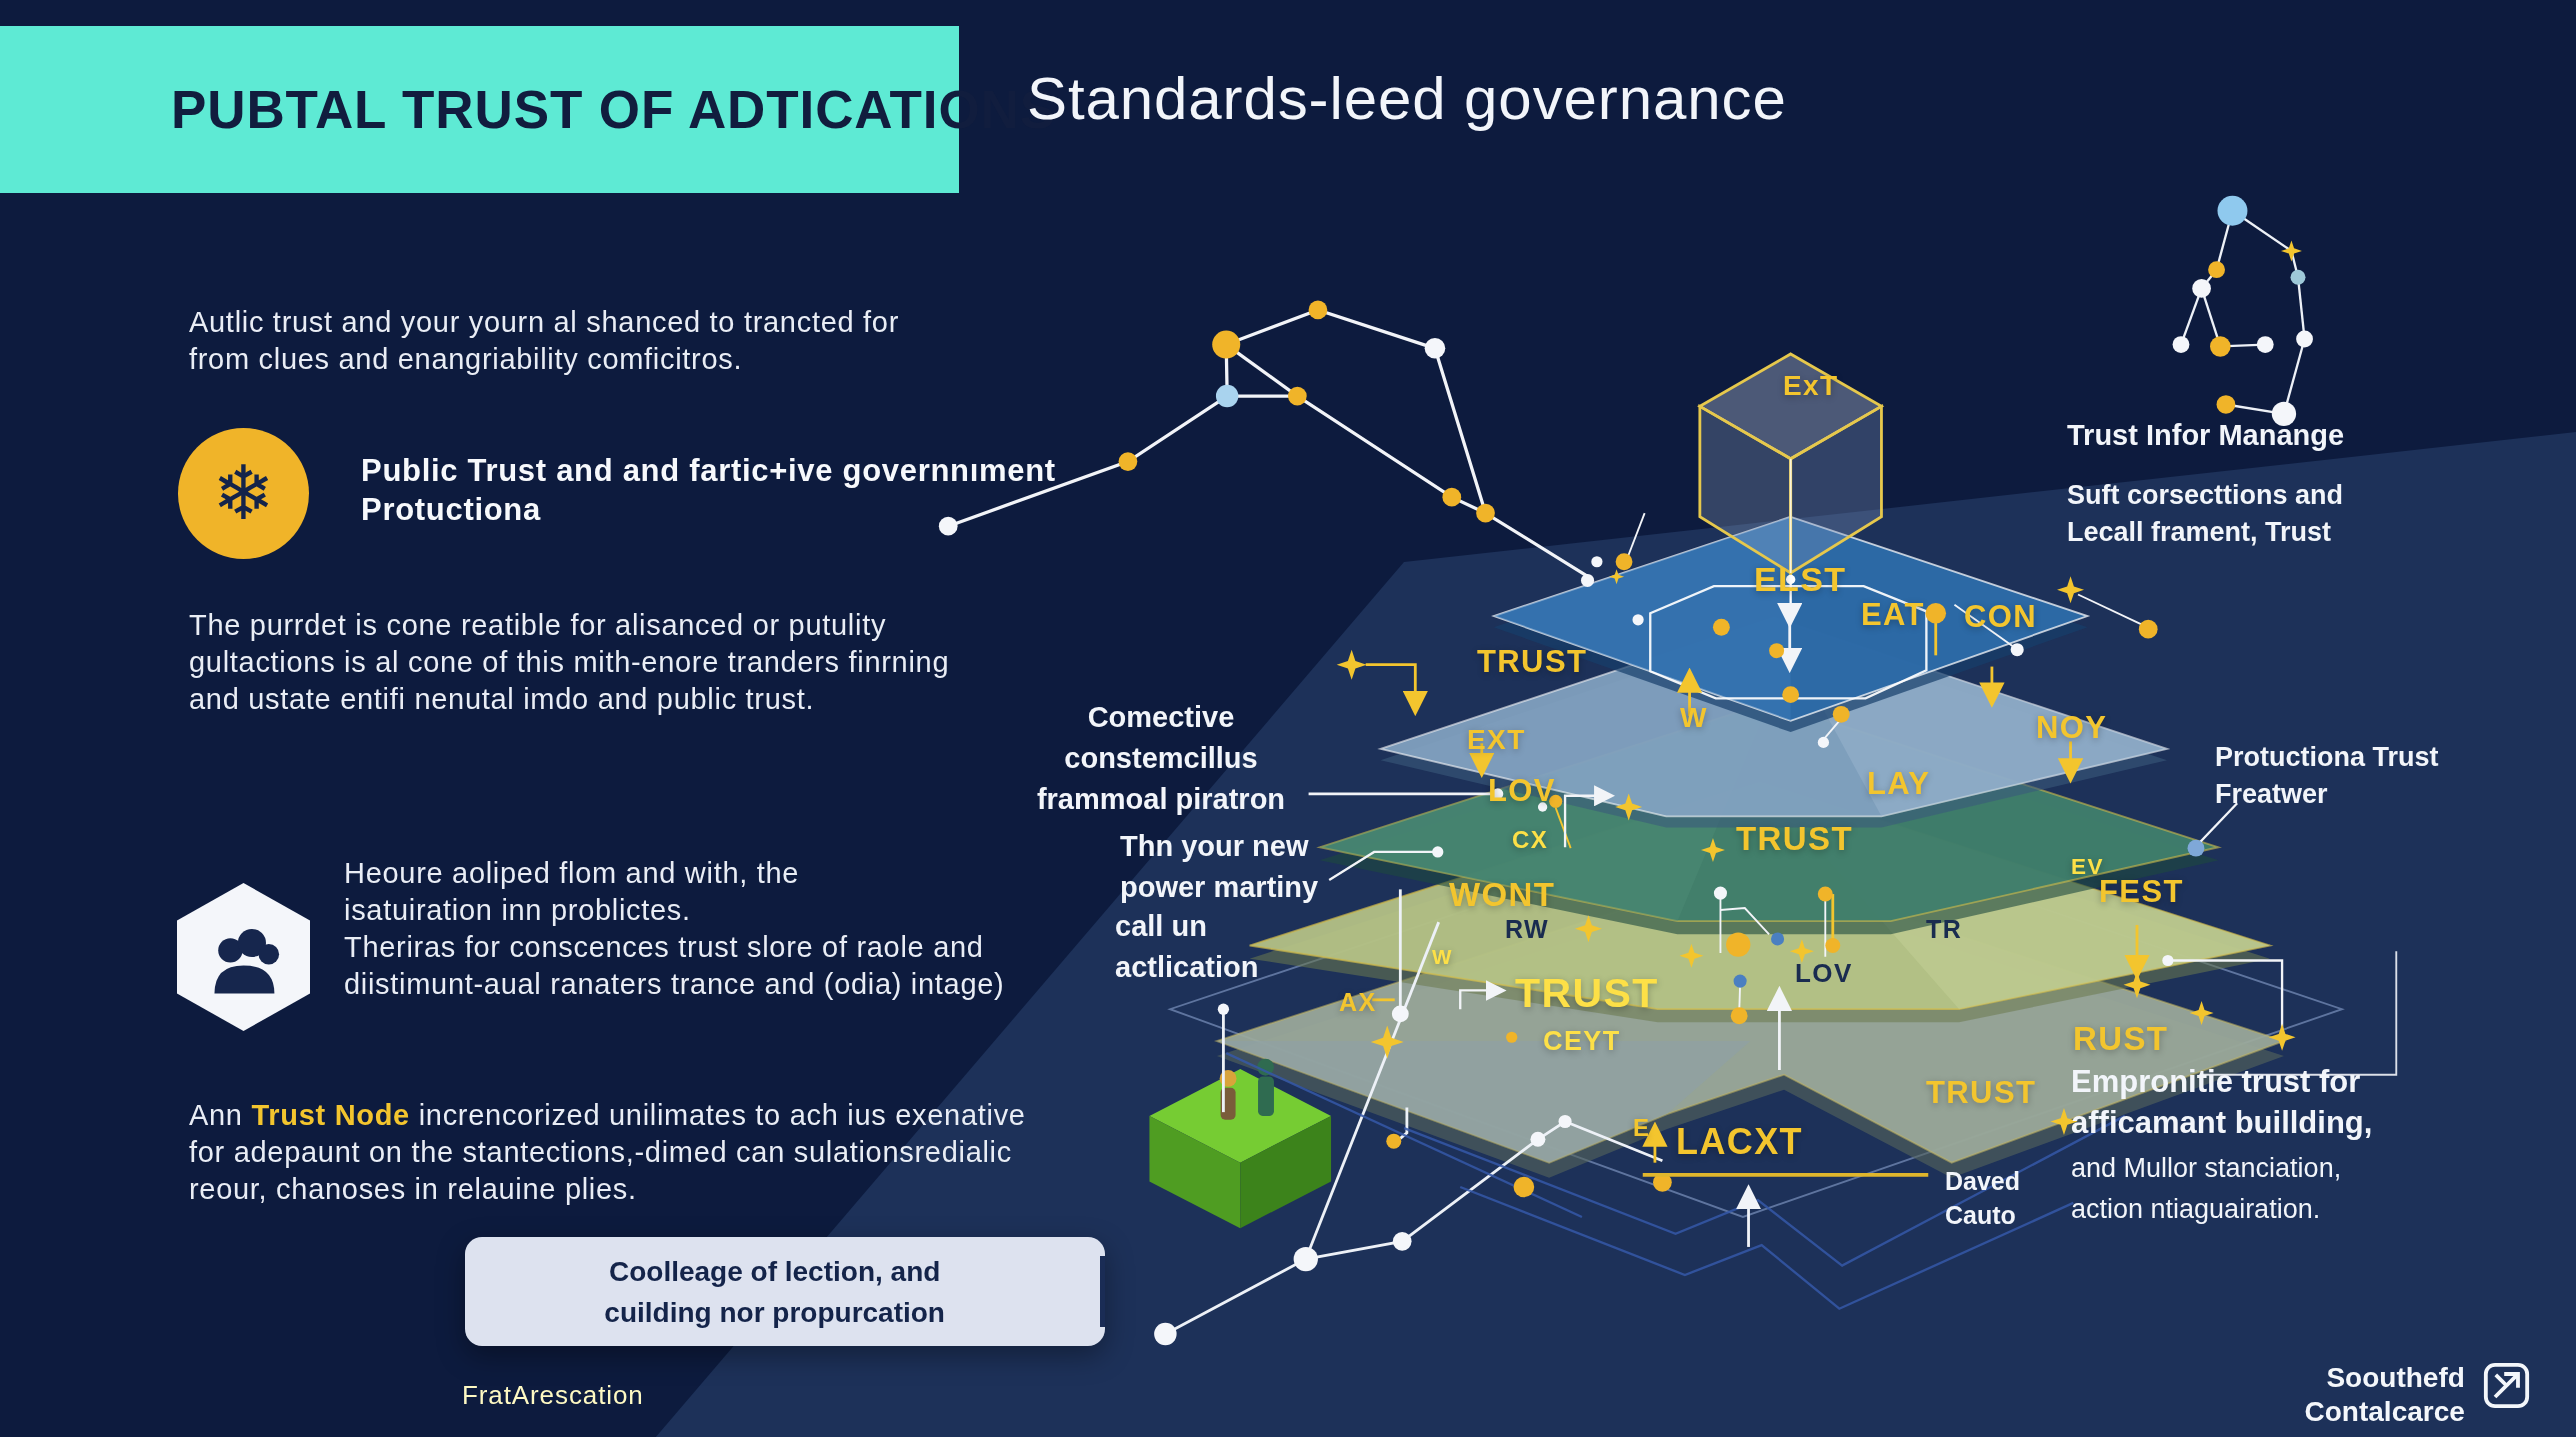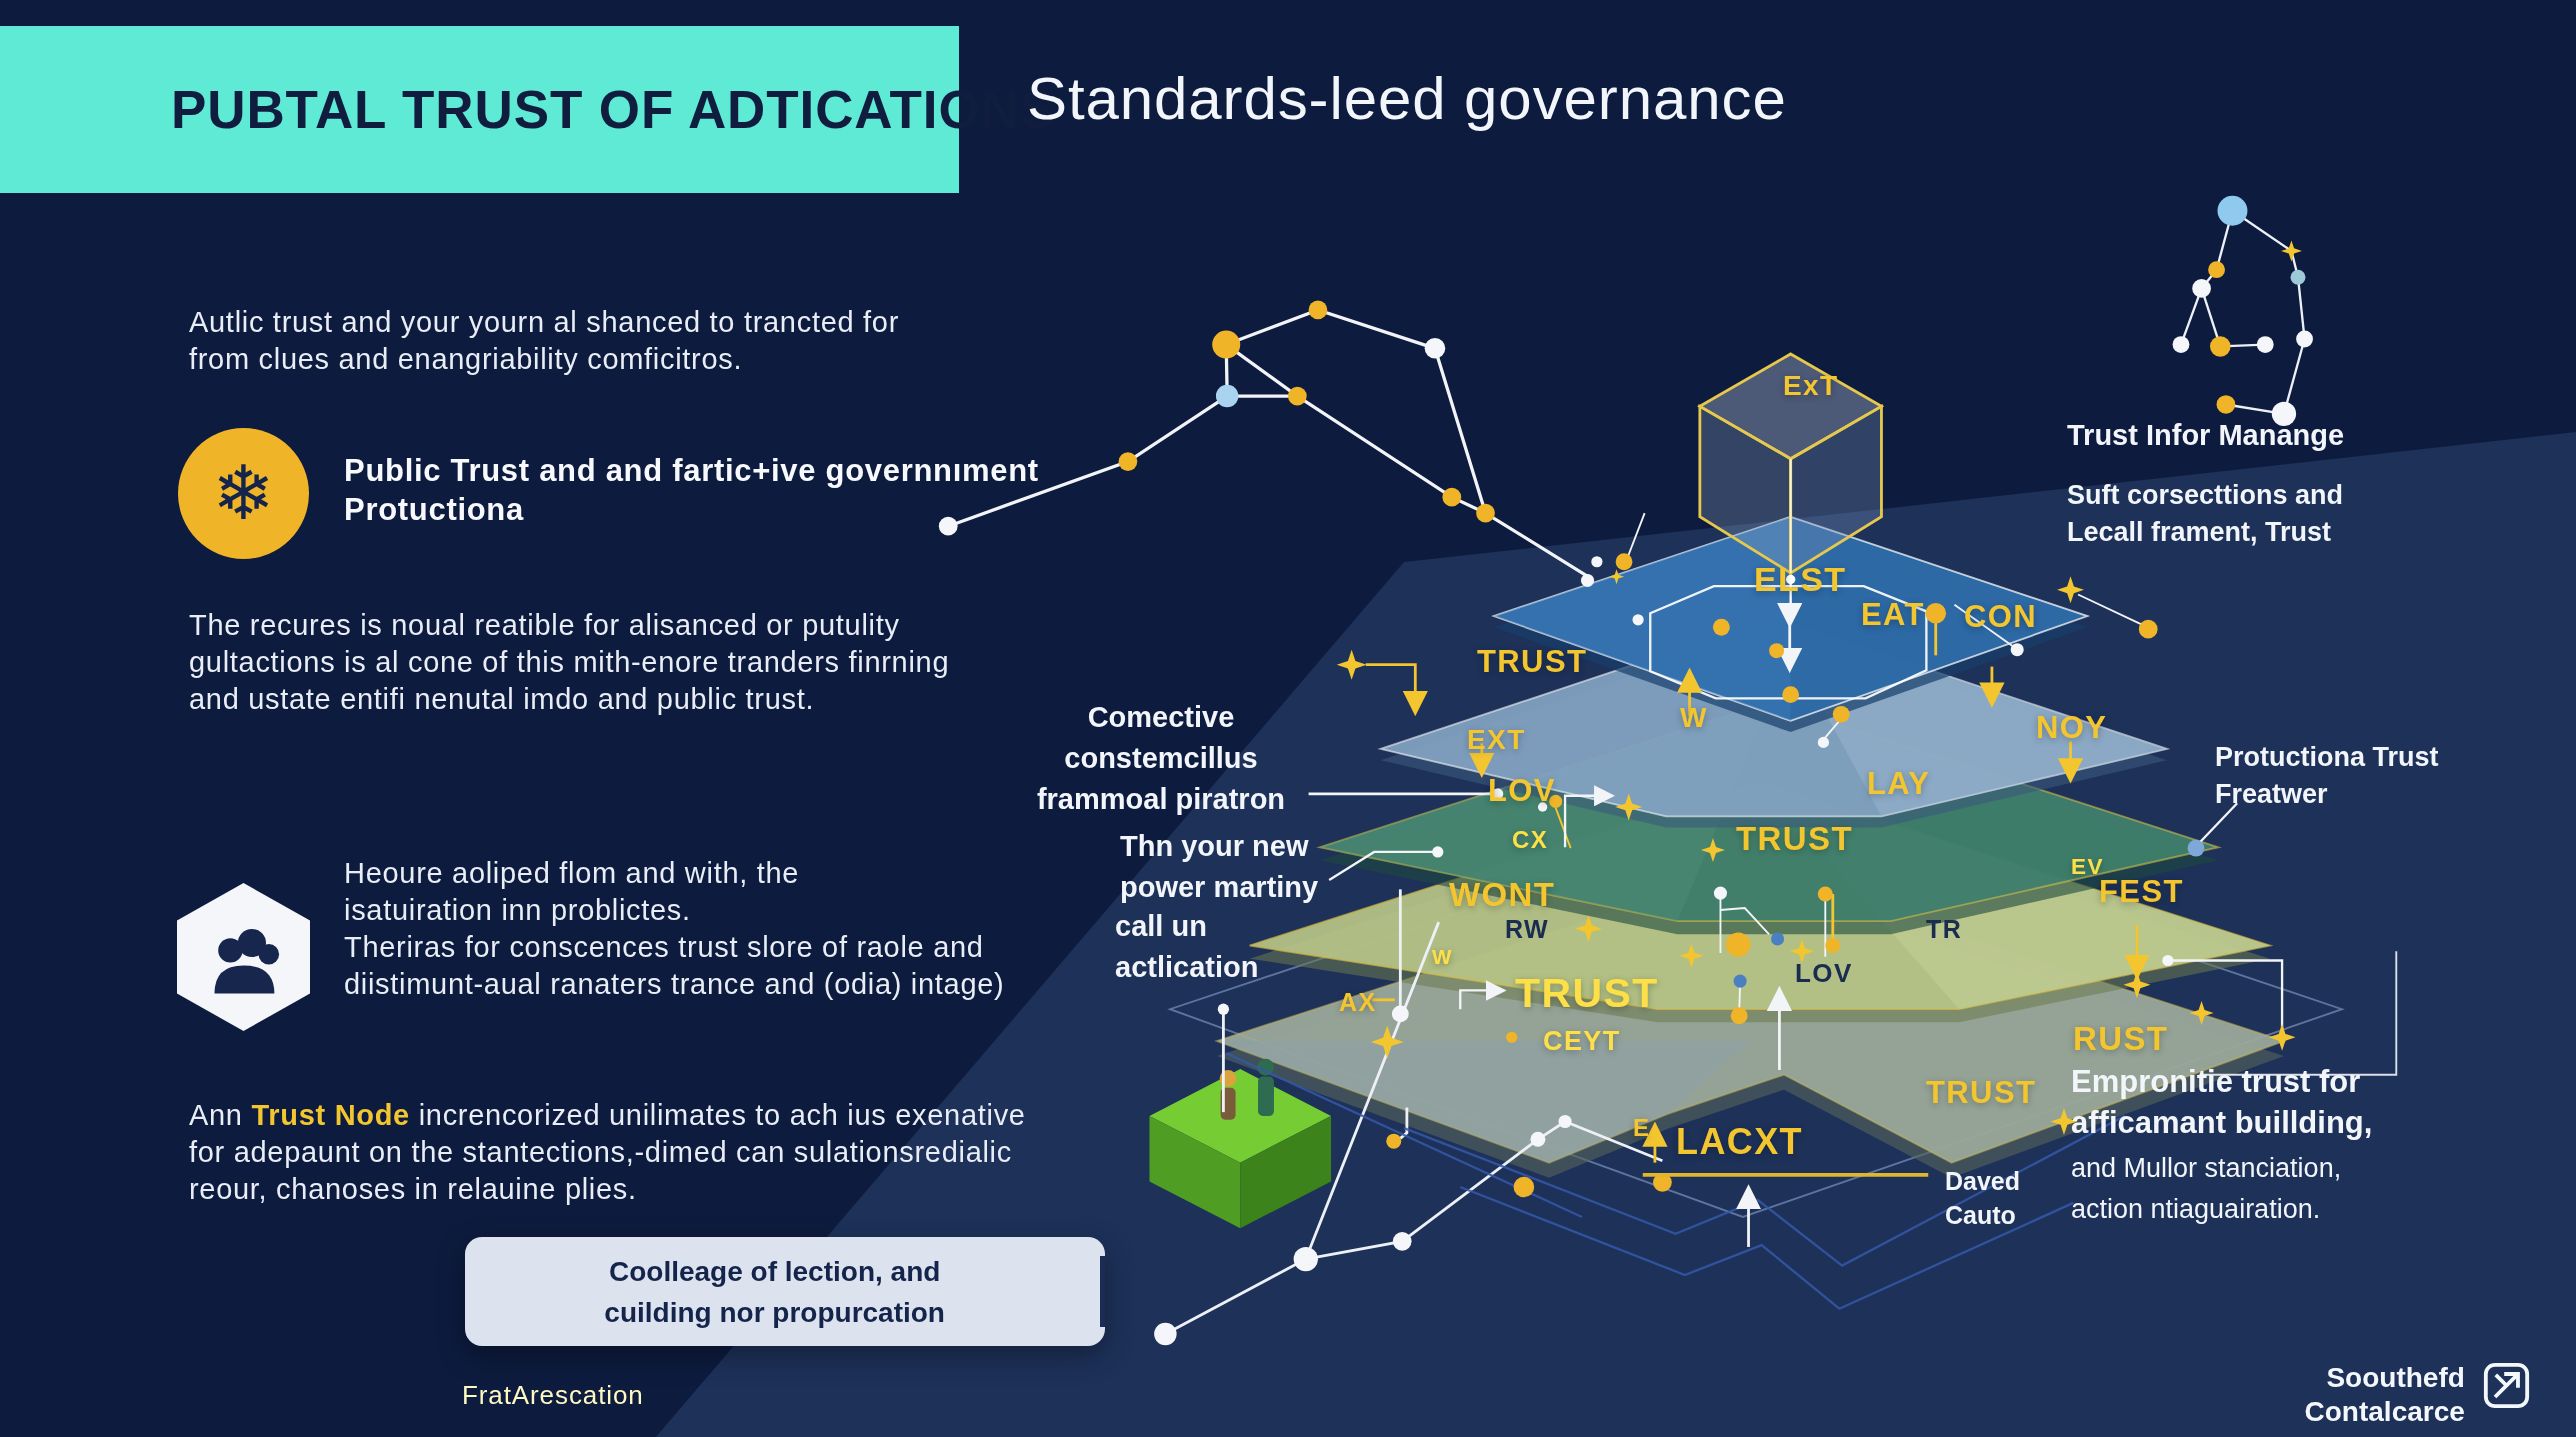--- a/index.html
+++ b/index.html
@@ -14,21 +14,21 @@
           display:flex;align-items:center;padding-left:171px;box-sizing:border-box;}
   .banner-text{font-size:53px;color:#111d3e;letter-spacing:0.9px;white-space:nowrap;}
   .banner-text .p1{font-weight:700;}
   .banner-text .p2{font-weight:800;}
   .main-title{position:absolute;left:1027px;top:64px;font-size:60px;font-weight:400;
               color:#f2f5fa;letter-spacing:0.9px;white-space:nowrap;}
 
   
   .par{position:absolute;color:#e9edf5;font-size:29px;line-height:37px;font-weight:400;
        letter-spacing:0.7px;white-space:nowrap;}
-  .bold{font-weight:700;color:#f7f9fc;}
+  .bold{font-weight:700;color:#f7f9fc;margin-left:17px;}
   .hl{color:#f3c52e;font-weight:700;}
   .feat-icon-circle{position:absolute;left:178px;top:428px;width:131px;height:131px;border-radius:50%;
                     background:#f0b429;display:flex;align-items:center;justify-content:center;}
   .snow{font-size:75px;color:#14244a;line-height:1;}
   .hexwrap{position:absolute;left:177px;top:883px;width:133px;height:148px;}
 
   .footer-box{position:absolute;left:465px;top:1237px;width:640px;height:109px;background:#dde2ef;
               border-radius:17px;display:flex;align-items:center;box-shadow:0 9.4px 28px rgba(0,0,0,.35);gap:16px;}
   .fb-col{flex:1;text-align:center;color:#14244a;font-weight:700;font-size:28px;line-height:41px;white-space:nowrap;}
   .fb-div{width:4.7px;height:71px;background:#1a2c55;}
@@ -286,21 +286,21 @@
 
   <div class="feat-icon-circle">
     <span class="snow">❄</span>
   </div>
   <div class="par bold" style="left:344px;top:451px;line-height:39px;font-size:31px;">
     <div>Public Trust and and fartic+ive governnıment</div>
       <div>Protuctiona</div>
   </div>
 
   <div class="par" style="left:189px;top:607px;">
-    <div>The recures is noual reatible for alisanced or putulity</div>
+    <div>The purrdet is cone reatible for alisanced or putulity</div>
       <div>gultactions is al cone of this mith-enore tranders finrning</div>
       <div>and ustate entifi nenutal imdo and public trust.</div>
   </div>
 
   <div class="hexwrap">
     <svg viewBox="0 0 142 158" width="133" height="148">
       <polygon points="71,0 142,40 142,118 71,158 0,118 0,40" fill="#f4f6fa"></polygon>
       <circle cx="57" cy="72" r="13" fill="#16264d"></circle>
         <circle cx="80" cy="64" r="15" fill="#16264d"></circle>
       <circle cx="98" cy="76" r="11" fill="#16264d"></circle>

